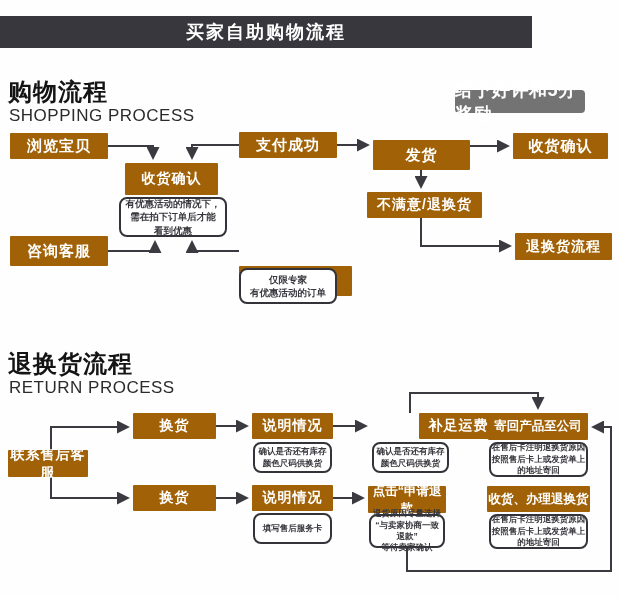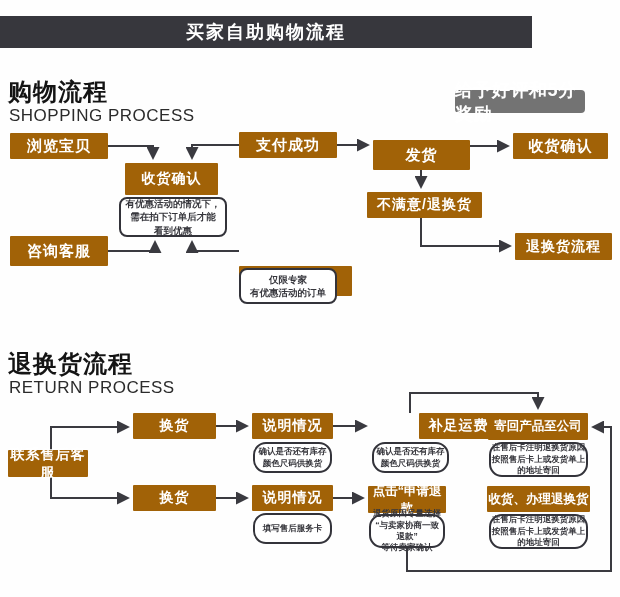--- a/index.html
+++ b/index.html
@@ -26,21 +26,21 @@
     background:#737373;color:#fff;border-radius:4px;
     display:flex;align-items:center;justify-content:center;
     font-weight:bold;font-size:18px;letter-spacing:0.5px;
   }
   .note{
     background:#ffffff;border:2px solid #33333a;border-radius:8px;color:#36363c;
     display:flex;align-items:center;justify-content:center;text-align:center;
     font-weight:bold;font-size:9.5px;line-height:1.4;white-space:pre-line;
     letter-spacing:0;
   }
-  .note.tiny{font-size:8.5px;line-height:1.35;border-radius:13px;}
+  .note.tiny{font-size:8.5px;line-height:1.35;}
   svg.wires{left:0;top:0;width:620px;height:597px;pointer-events:none;}
   svg.wires path{fill:none;stroke:#3a3a40;stroke-width:2;}
 </style>
 </head>
 <body>
 
 <svg class="wires abs" viewBox="0 0 620 597">
   <defs>
     <marker id="arw" viewBox="0 0 10 10" refX="8.5" refY="5" markerWidth="6.5" markerHeight="6.5" orient="auto-start-reverse">
       <path d="M0,0 L10,5 L0,10 z" style="fill:#3a3a40;stroke:none"></path>

